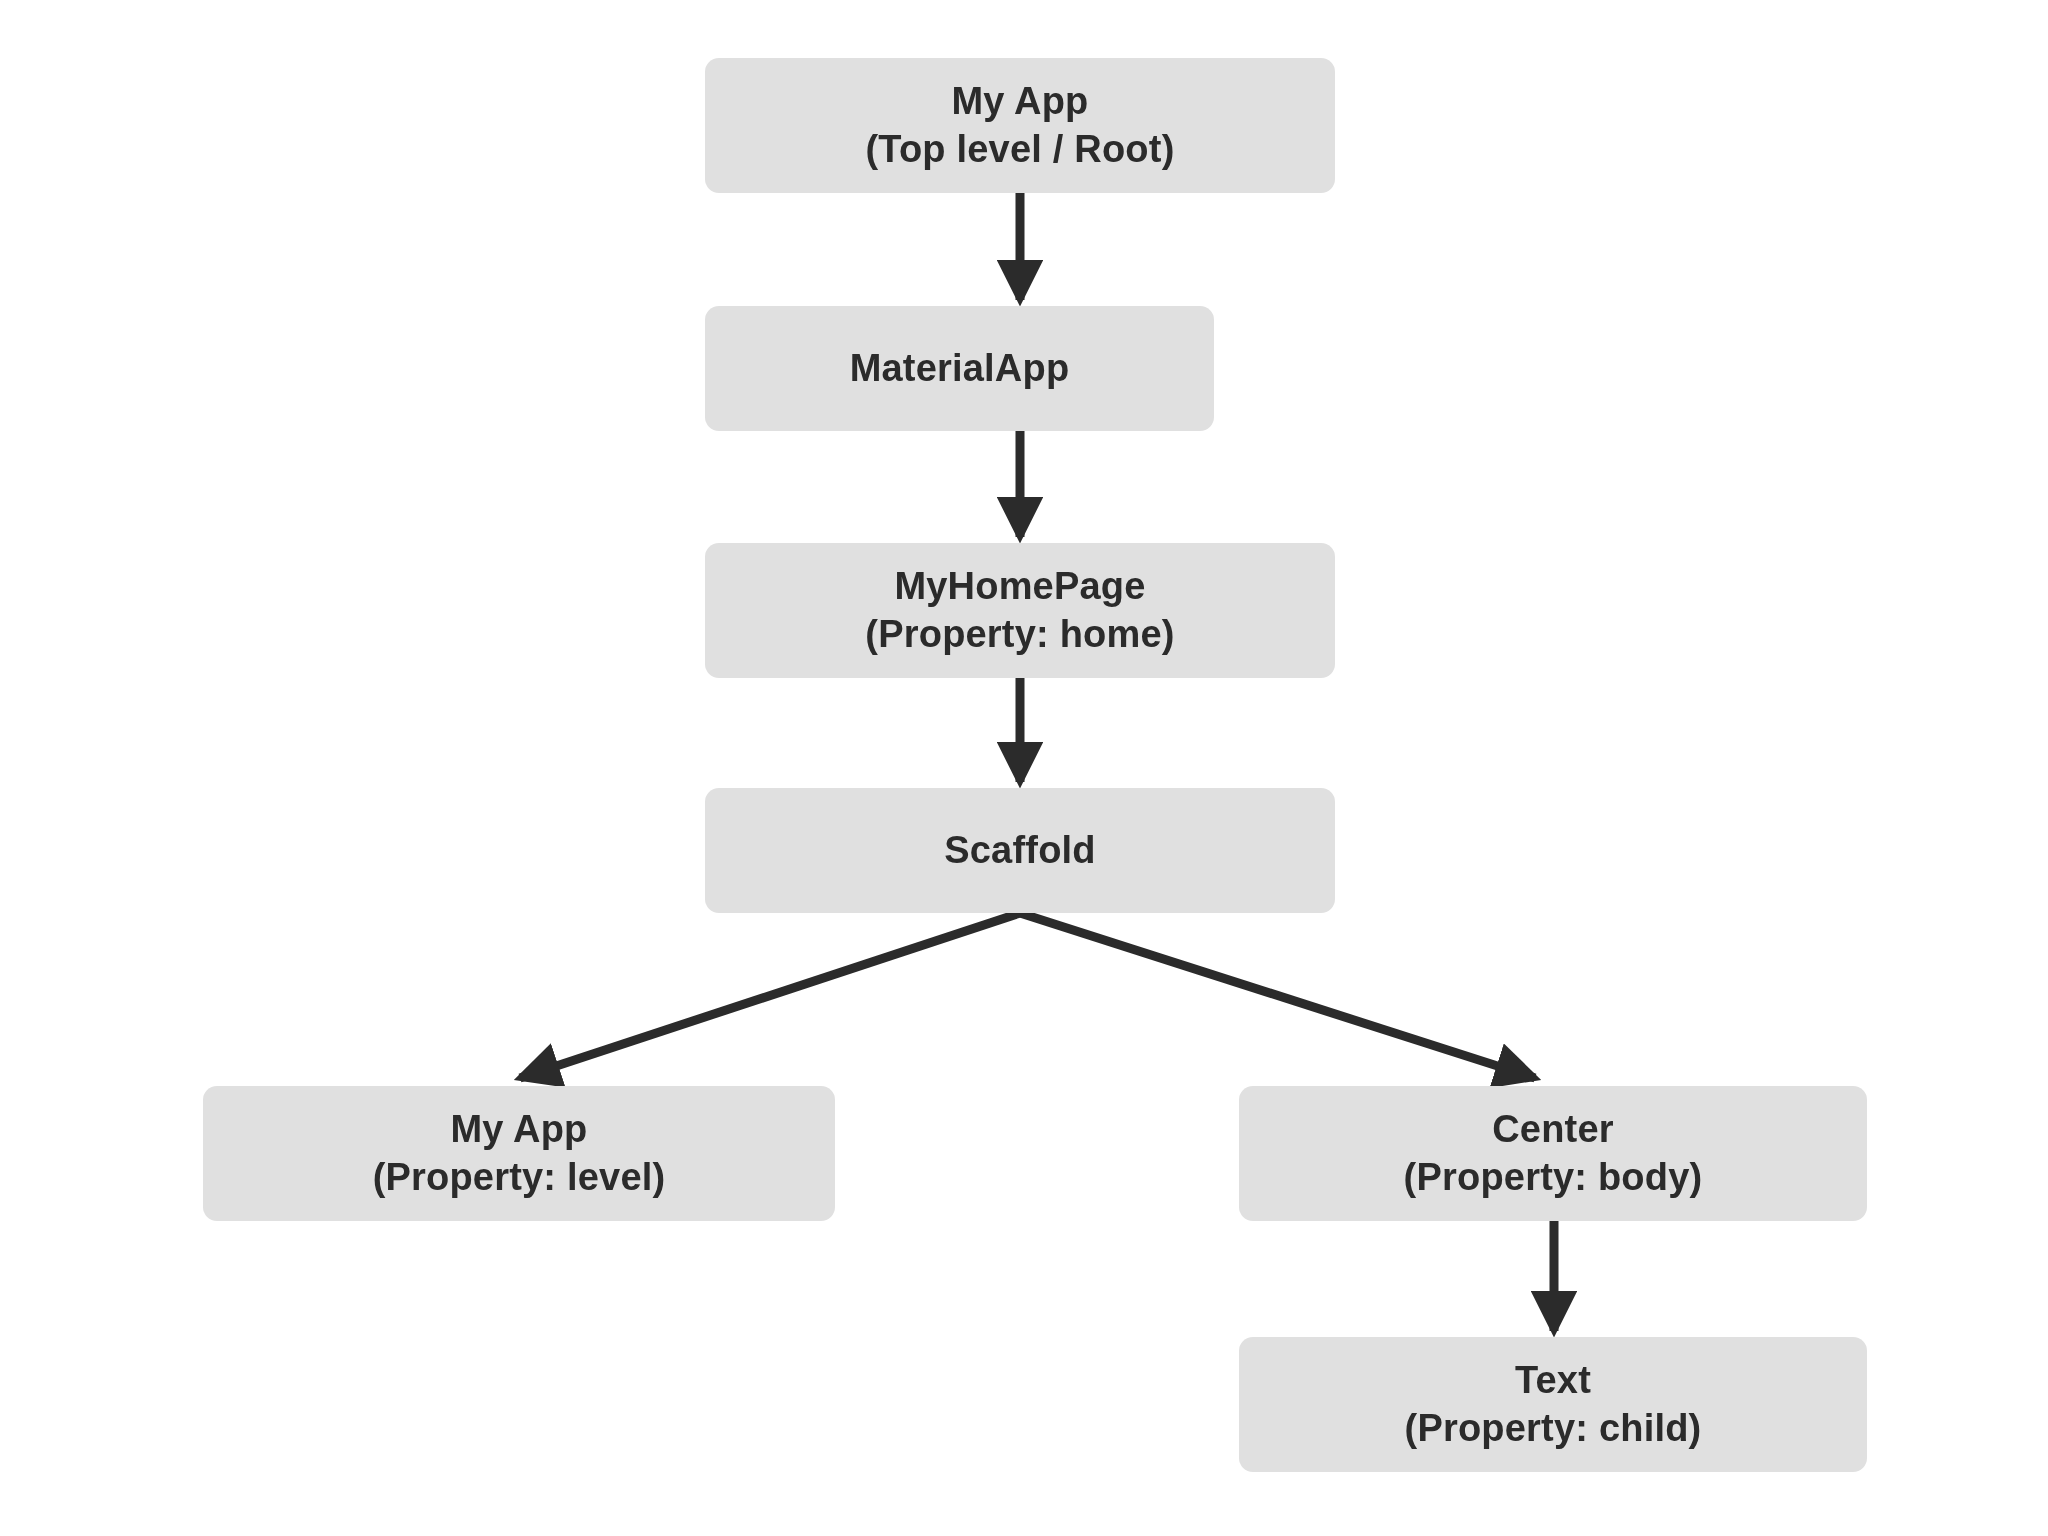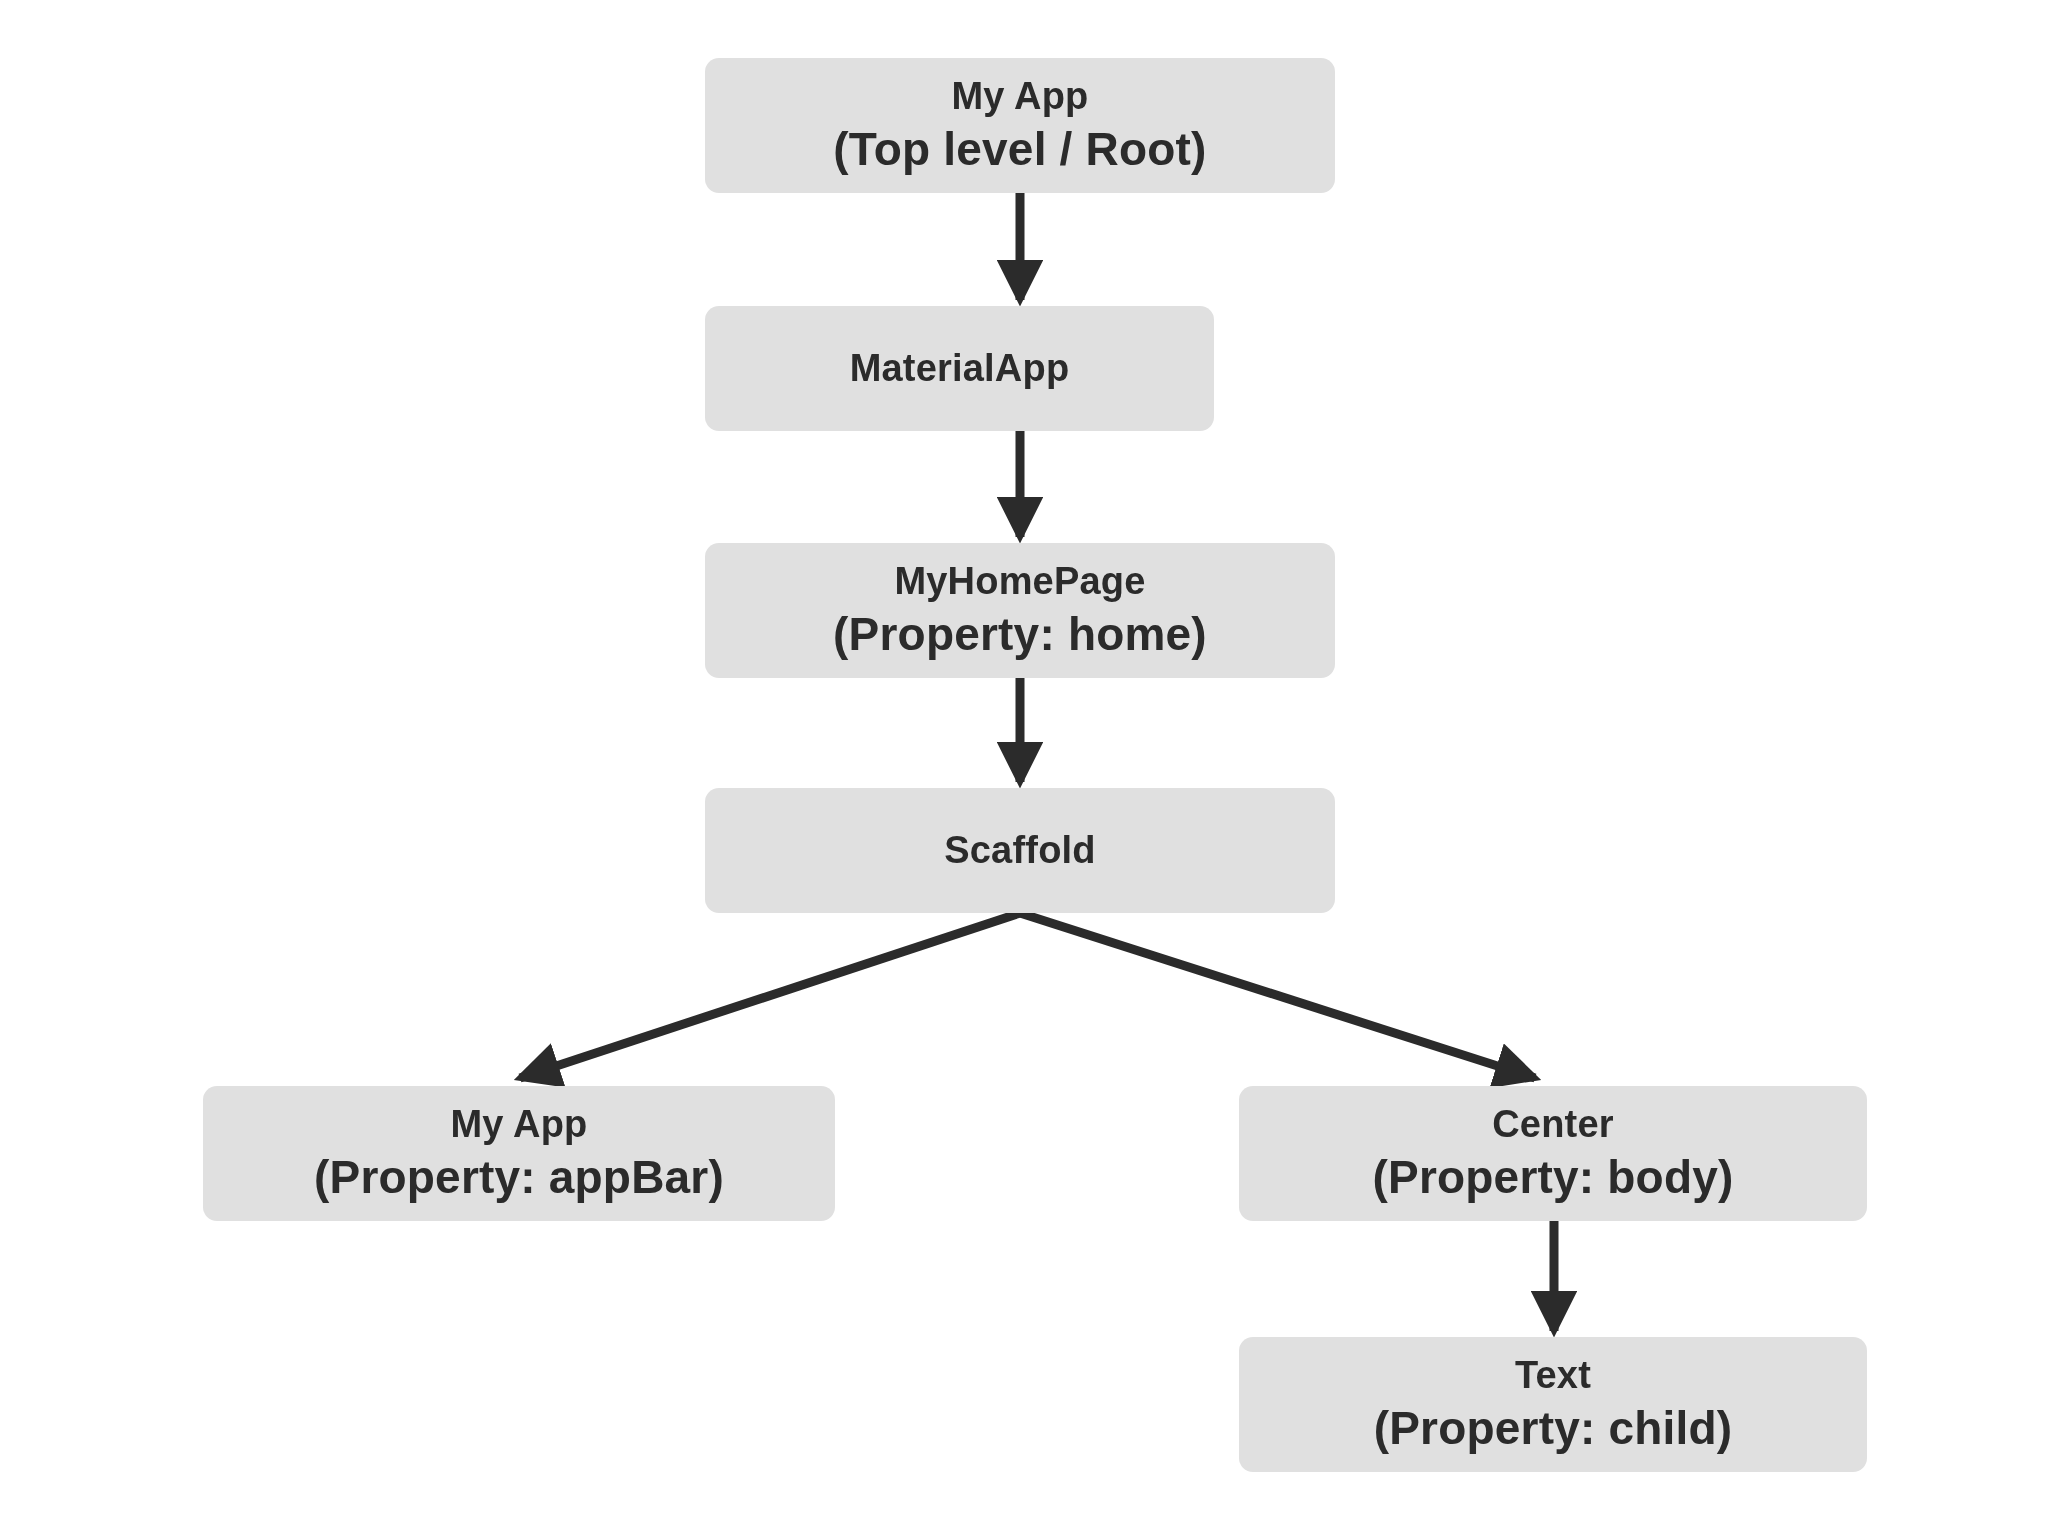--- a/index.html
+++ b/index.html
@@ -40,21 +40,21 @@
     color: #2b2b2b;
     font-weight: bold;
     line-height: 1.24;
     letter-spacing: 0.2px;
     z-index: 2;
   }
   .node .line1 {
     font-size: 38px;
   }
   .node .line2 {
-    font-size: 46px;
+    font-size: 38px;
   }
   .node.single .line1 {
     font-size: 38px;
   }
 </style>
 </head>
 <body>
 
 <div id="canvas">
 
@@ -88,21 +88,21 @@
     <span class="line1">Scaffold</span>
   </div>
 
   <div class="node" style="left:705px; top:543px; width:630px; height:135px;">
     <span class="line1">MyHomePage</span>
     <span class="line2">(Property: home)</span>
   </div>
 
   <div class="node" style="left:203px; top:1086px; width:632px; height:135px;">
     <span class="line1">My App</span>
-    <span class="line2">(Property: appBar)</span>
+    <span class="line2">(Property: level)</span>
   </div>
 
   <div class="node" style="left:1239px; top:1086px; width:628px; height:135px;">
     <span class="line1">Center</span>
     <span class="line2">(Property: body)</span>
   </div>
 
   <div class="node" style="left:1239px; top:1337px; width:628px; height:135px;">
     <span class="line1">Text</span>
     <span class="line2">(Property: child)</span>

